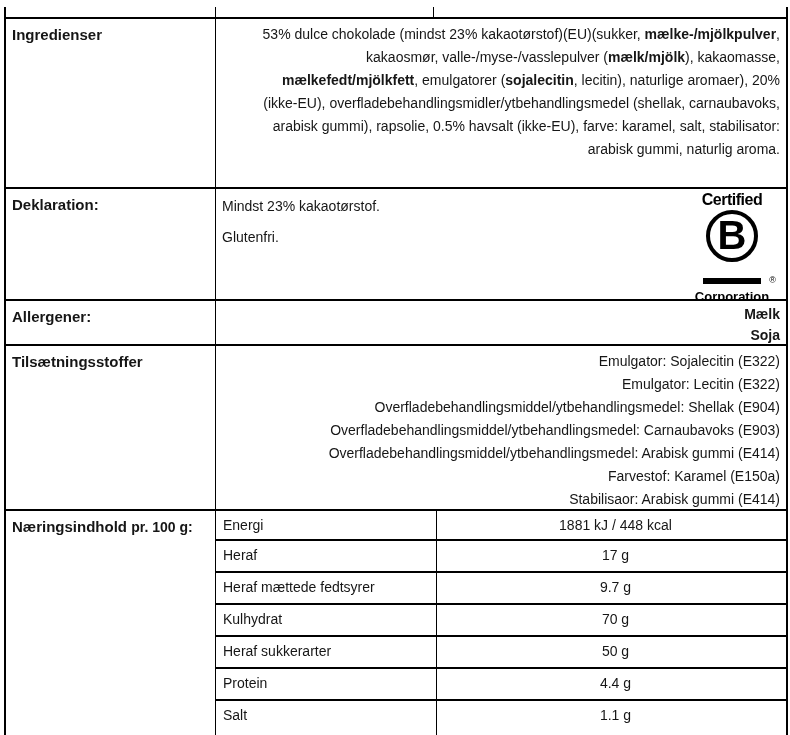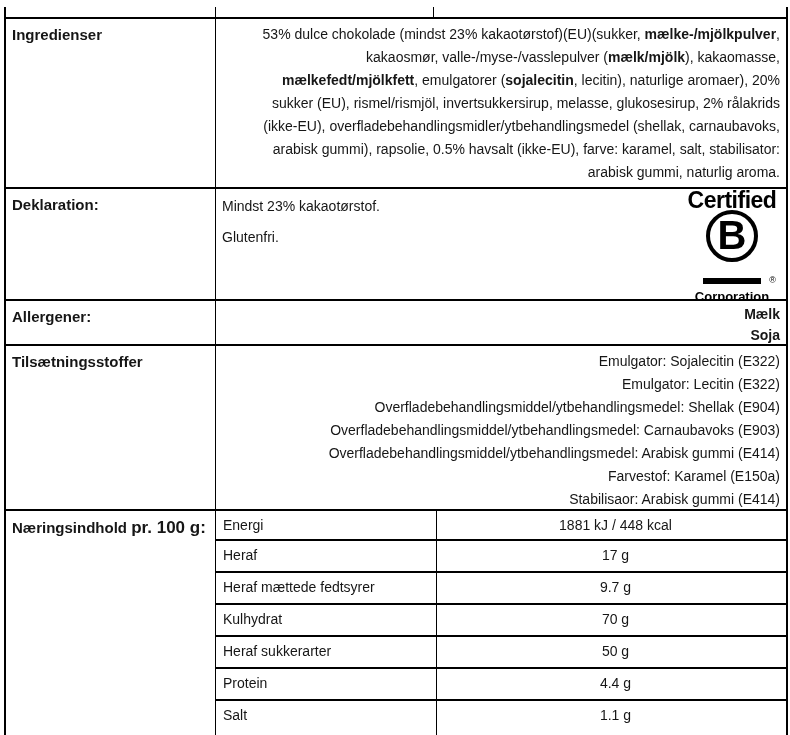--- a/index.html
+++ b/index.html
@@ -44,32 +44,32 @@
   .sec-tilsaet      { height: 165px; }
   .sec-naering      { height: 229px; }
 
   .sec-ingredienser .cell-content { padding: 4px 6px 0 6px; line-height: 23px; }
   .sec-deklaration  .cell-content { padding: 6px 6px 0 6px; line-height: 22px; }
   .sec-deklaration  p + p { margin-top: 9px; }
   .sec-allergener   .cell-content { padding: 3px 6px 0 6px; line-height: 21px; font-weight: bold; }
   .sec-tilsaet      .cell-content { padding: 4px 6px 0 6px; line-height: 23px; }
   .sec-naering      .cell-content { padding: 0; }
 
-  .label-suffix { font-size: 17px; }
+  .label-suffix { font-size: 14px; }
 
   
   .nrow { display: flex; height: 32px; border-top: 2px solid #000; gap: 8px; }
   .nrow:first-child { border-top: none; height: 28px; }
   .nrow:last-child { height: 39px; }
   .nname { flex: 0 0 221px; border-right: 1px solid #000; padding: 6px 4px 0 7px; }
   .nvalue { flex: 1 1 auto; text-align: center; padding-top: 6px; }
 
   
   .bcorp { position: absolute; top: 0; right: 8px; width: 92px; height: 112px; color: #000; }
-  .cert { position: absolute; top: 0; left: 0; right: 0; text-align: center; font-weight: bold; font-size: 23px; letter-spacing: -0.5px; }
+  .cert { position: absolute; top: 0; left: 0; right: 0; text-align: center; font-weight: bold; font-size: 16px; letter-spacing: -0.5px; }
   .circle { position: absolute; top: 21px; left: 50%; transform: translateX(-50%); width: 52px; height: 52px; border: 4px solid #000; border-radius: 50%; }
   .bletter { position: absolute; top: 50%; left: 50%; transform: translate(-50%, -54%); font-size: 40px; font-weight: bold; }
   .reg { position: absolute; top: 80px; right: 2px; font-size: 9px; }
   .bar { position: absolute; top: 89px; left: 50%; transform: translateX(-50%); width: 58px; height: 6px; background: #000; }
   .corp { position: absolute; top: 97px; left: 0; right: 0; text-align: center; font-weight: bold; font-size: 13px; }
 </style>
 </head>
 <body>
 
 <div class="tbl">
@@ -78,21 +78,20 @@
     <div class="pv pv1"></div>
     <div class="pv pv2"></div>
   </div>
 
   <div class="section sec-ingredienser">
     <div class="cell-label">Ingredienser</div>
     <div class="cell-content">
         <div class="line"><span>53% dulce chokolade (mindst 23% kakaotørstof)(EU)(sukker, </span><span style="font-weight: bold;">mælke-/mjölkpulver</span><span>,</span></div>
         <div class="line"><span>kakaosmør, valle-/myse-/vasslepulver (</span><span style="font-weight: bold;">mælk/mjölk</span><span>), kakaomasse,</span></div>
         <div class="line"><span style="font-weight: bold;">mælkefedt/mjölkfett</span><span>, emulgatorer (</span><span style="font-weight: bold;">sojalecitin</span><span>, lecitin), naturlige aromaer), 20%</span></div>
-        <div class="line"><span>sukker (EU), rismel/rismjöl, invertsukkersirup, melasse, glukosesirup, 2% rålakrids</span></div>
         <div class="line"><span>(ikke-EU), overfladebehandlingsmidler/ytbehandlingsmedel (shellak, carnaubavoks,</span></div>
         <div class="line"><span>arabisk gummi), rapsolie, 0.5% havsalt (ikke-EU), farve: karamel, salt, stabilisator:</span></div>
         <div class="line"><span>arabisk gummi, naturlig aroma.</span></div>
       </div>
   </div>
 
   <div class="section sec-deklaration">
     <div class="cell-label">Deklaration:</div>
     <div class="cell-content">
       <p>Mindst 23% kakaotørstof.</p>

